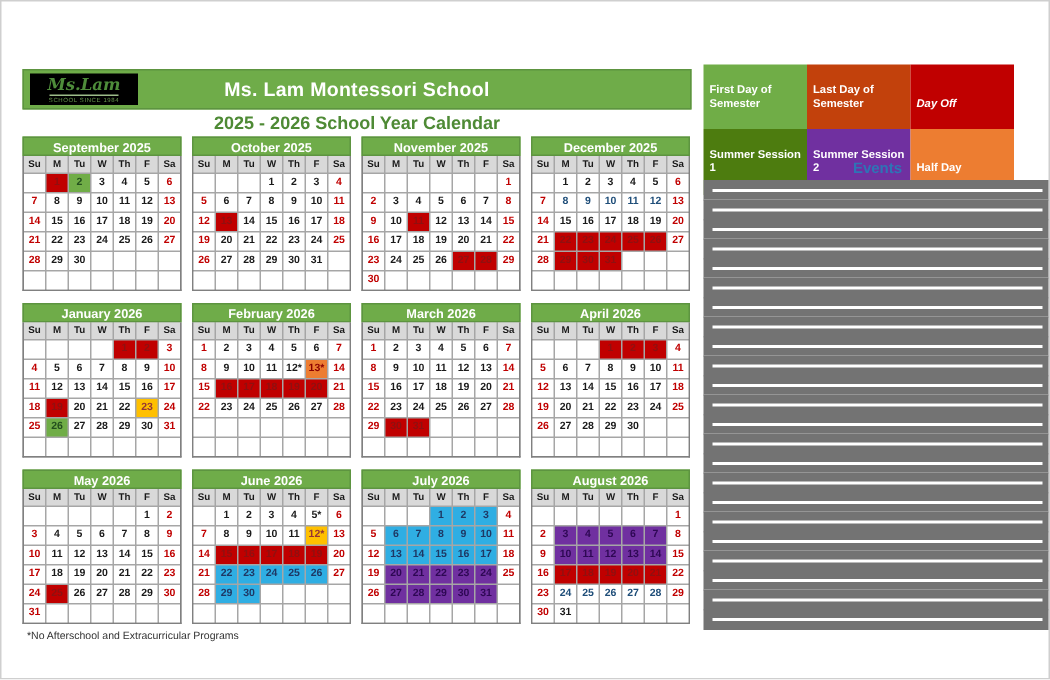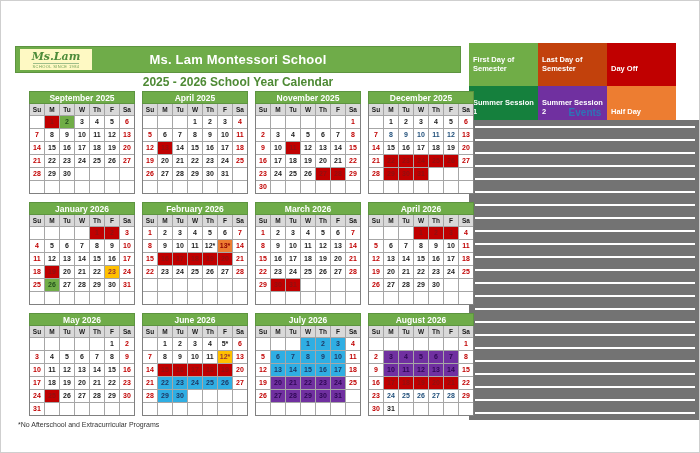--- a/index.html
+++ b/index.html
@@ -4,41 +4,41 @@
 <style>
   html,body{margin:0;padding:0;background:#fff;}
   .page{position:relative;width:700px;height:453px;box-sizing:border-box;
         border:1px solid #cfcfcf;background:#fff;overflow:hidden;
         font-family:"Liberation Sans",sans-serif;}
   
   .header-bar{position:absolute;left:14px;top:45px;width:446px;height:27px;
               background:#6FAC49;border:1px solid #5d9440;box-sizing:border-box;
               display:flex;align-items:center;justify-content:center;}
   .header-title{color:#fff;font-size:13px;font-weight:600;letter-spacing:.2px;}
-  .logo-box{position:absolute;left:4px;top:2px;width:72px;height:21px;background:#fef9c3;
+  .logo-box{position:absolute;left:4px;top:2px;width:72px;height:21px;background:#000000;
             display:flex;flex-direction:column;align-items:center;justify-content:center;line-height:1;}
   .logo-name{font-family:"DejaVu Serif",serif;font-style:italic;font-weight:700;
              color:#4e8c3a;font-size:11px;}
   .logo-tagline{font-size:4px;color:#6a9c50;letter-spacing:.4px;border-top:1px solid #9dbd8a;
                 margin-top:1px;padding-top:1px;}
   .subtitle{position:absolute;left:14px;top:74px;width:446px;text-align:center;
             color:#4E8A35;font-size:12px;font-weight:700;}
   
   .legend{position:absolute;left:468px;top:42px;width:207px;height:62px;
           display:grid;grid-template-columns:repeat(3,1fr);grid-template-rows:1fr 1fr;}
   .legend-item{color:#fff;font-size:7.5px;font-weight:700;padding:13px 4px;
                display:flex;align-items:flex-end;line-height:1.15;}
   
   .events-panel{position:absolute;left:468px;top:106px;width:232px;}
   .events-title{text-align:center;color:#2E74B6;font-weight:700;font-size:10px;margin-bottom:3px;}
   .event-row{box-sizing:border-box;height:14px;border:6px solid #737373;margin-top:-1px;
              background:#fff;font-size:7.4px;color:#1a1a1a;line-height:12px;padding-left:3px;
              white-space:nowrap;overflow:hidden;}
   
-  .months-grid{position:absolute;left:28px;top:90px;display:grid;
+  .months-grid{position:absolute;left:14px;top:90px;display:grid;
                grid-template-columns:repeat(4,106px);grid-auto-rows:104px;
                column-gap:7px;row-gap:7px;}
   .month{width:106px;}
   .month-title{box-sizing:border-box;height:13px;background:#6FAC49;border:1px solid #5d9440;
                color:#fff;font-size:8.5px;font-weight:700;text-align:center;line-height:12px;}
   .month-grid{display:grid;grid-template-columns:repeat(7,1fr);gap:1px;background:#a6a6a6;
               border:1px solid #808080;border-top:none;}
   .wd-header{background:#D9D9D9;height:11px;font-size:6.5px;font-weight:700;color:#1a1a1a;
              text-align:center;line-height:11px;}
   .day-cell{background:#fff;height:12px;font-size:7px;font-weight:600;color:#1a1a1a;
@@ -64,22 +64,22 @@
       <div class="logo-tagline">SCHOOL SINCE 1984</div>
     </div>
     <div class="header-title">Ms. Lam Montessori School</div>
   </div>
 
   <div class="subtitle">2025 - 2026 School Year Calendar</div>
 
   <div class="legend">
       <div class="legend-item" style="background: rgb(112, 173, 71);">First Day of Semester</div>
       <div class="legend-item" style="background: #c2410c;">Last Day of Semester</div>
-      <div class="legend-item" style="background: rgb(192, 0, 0);">Day Off</div>
-      <div class="legend-item" style="background: #15803d;">Summer Session 1</div>
+      <div class="legend-item" style="background: rgb(192, 0, 0); font-style: italic;">Day Off</div>
+      <div class="legend-item" style="background: #4d7c0f;">Summer Session 1</div>
       <div class="legend-item" style="background: rgb(112, 48, 160);">Summer Session 2</div>
       <div class="legend-item" style="background: rgb(237, 125, 49);">Half Day</div>
     </div>
 
   <div class="events-panel">
     <div class="events-title">Events</div>
     <div>
         <div class="event-row">9/1 Labor Day</div>
         <div class="event-row">9/2 First Day of Semester</div>
         <div class="event-row">10/13 Indigenous Peoples' Day</div>
@@ -155,21 +155,21 @@
           <div class="day-cell wknd"></div>
           <div class="day-cell"></div>
           <div class="day-cell"></div>
           <div class="day-cell"></div>
           <div class="day-cell"></div>
           <div class="day-cell"></div>
           <div class="day-cell wknd"></div>
         </div>
       </div>
       <div class="month">
-        <div class="month-title">April 2025</div>
+        <div class="month-title">October 2025</div>
         <div class="month-grid">
           <div class="wd-header">Su</div>
           <div class="wd-header">M</div>
           <div class="wd-header">Tu</div>
           <div class="wd-header">W</div>
           <div class="wd-header">Th</div>
           <div class="wd-header">F</div>
           <div class="wd-header">Sa</div>
           <div class="day-cell wknd"></div>
           <div class="day-cell"></div>

